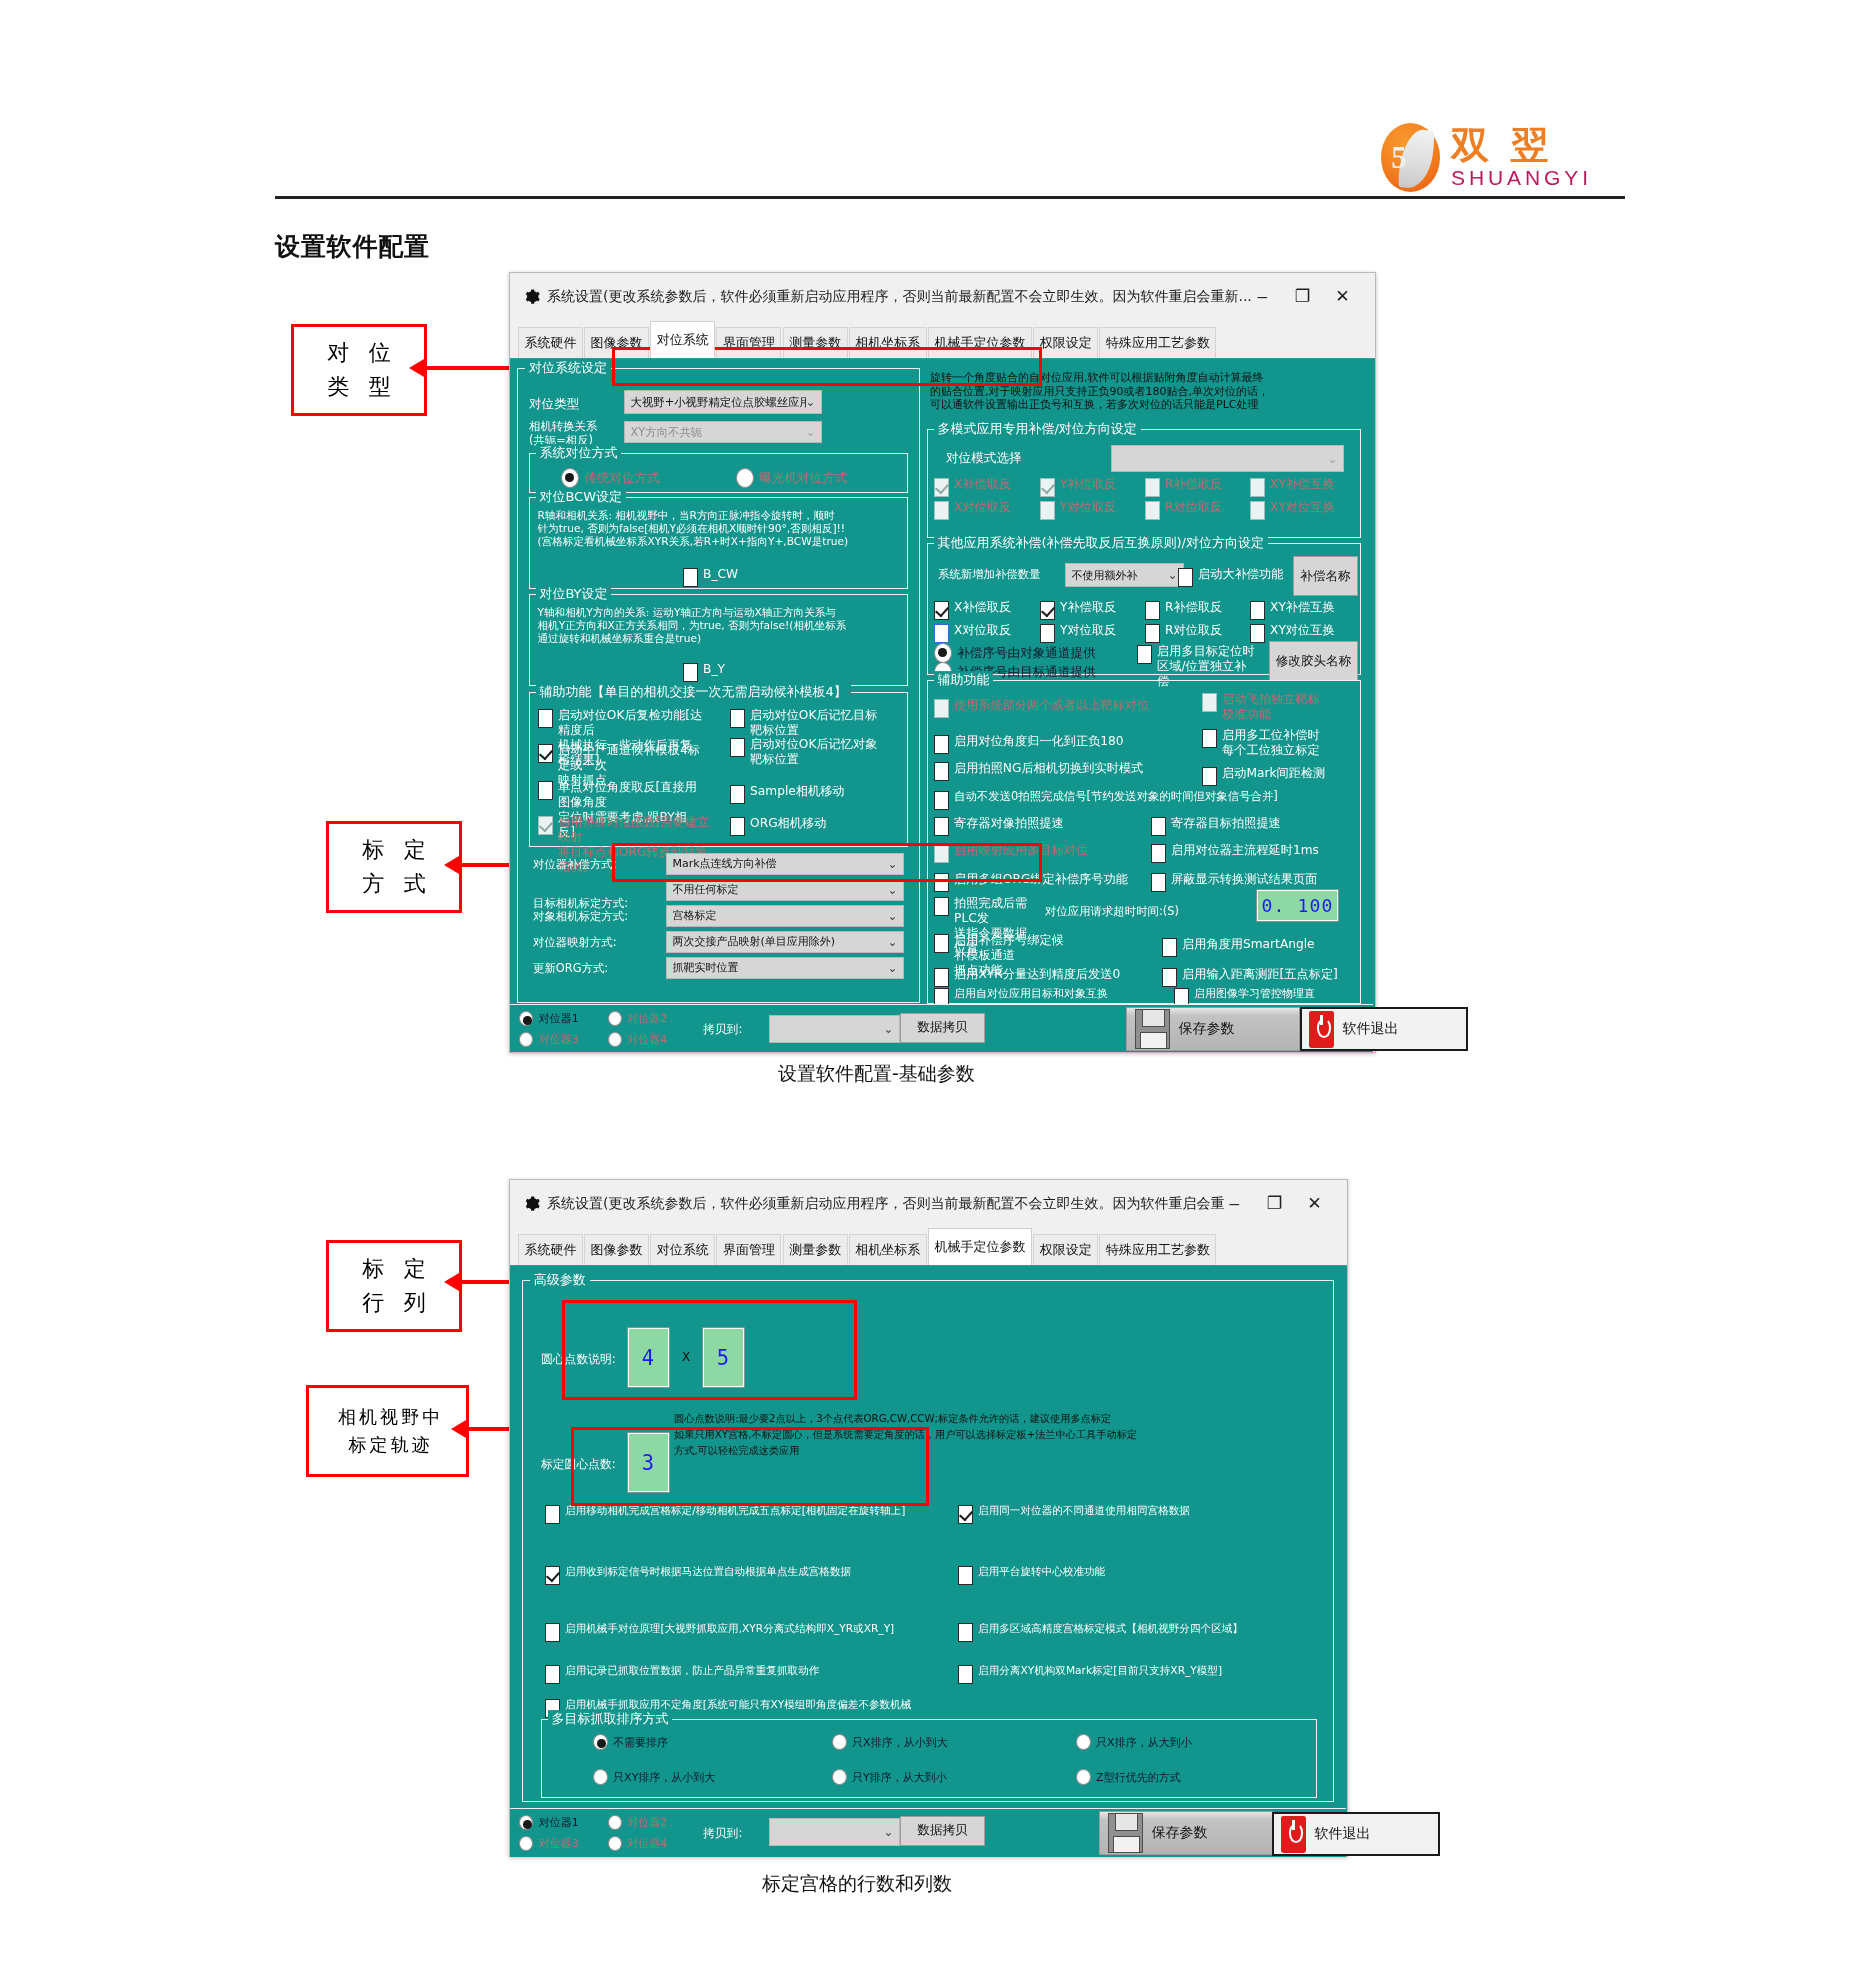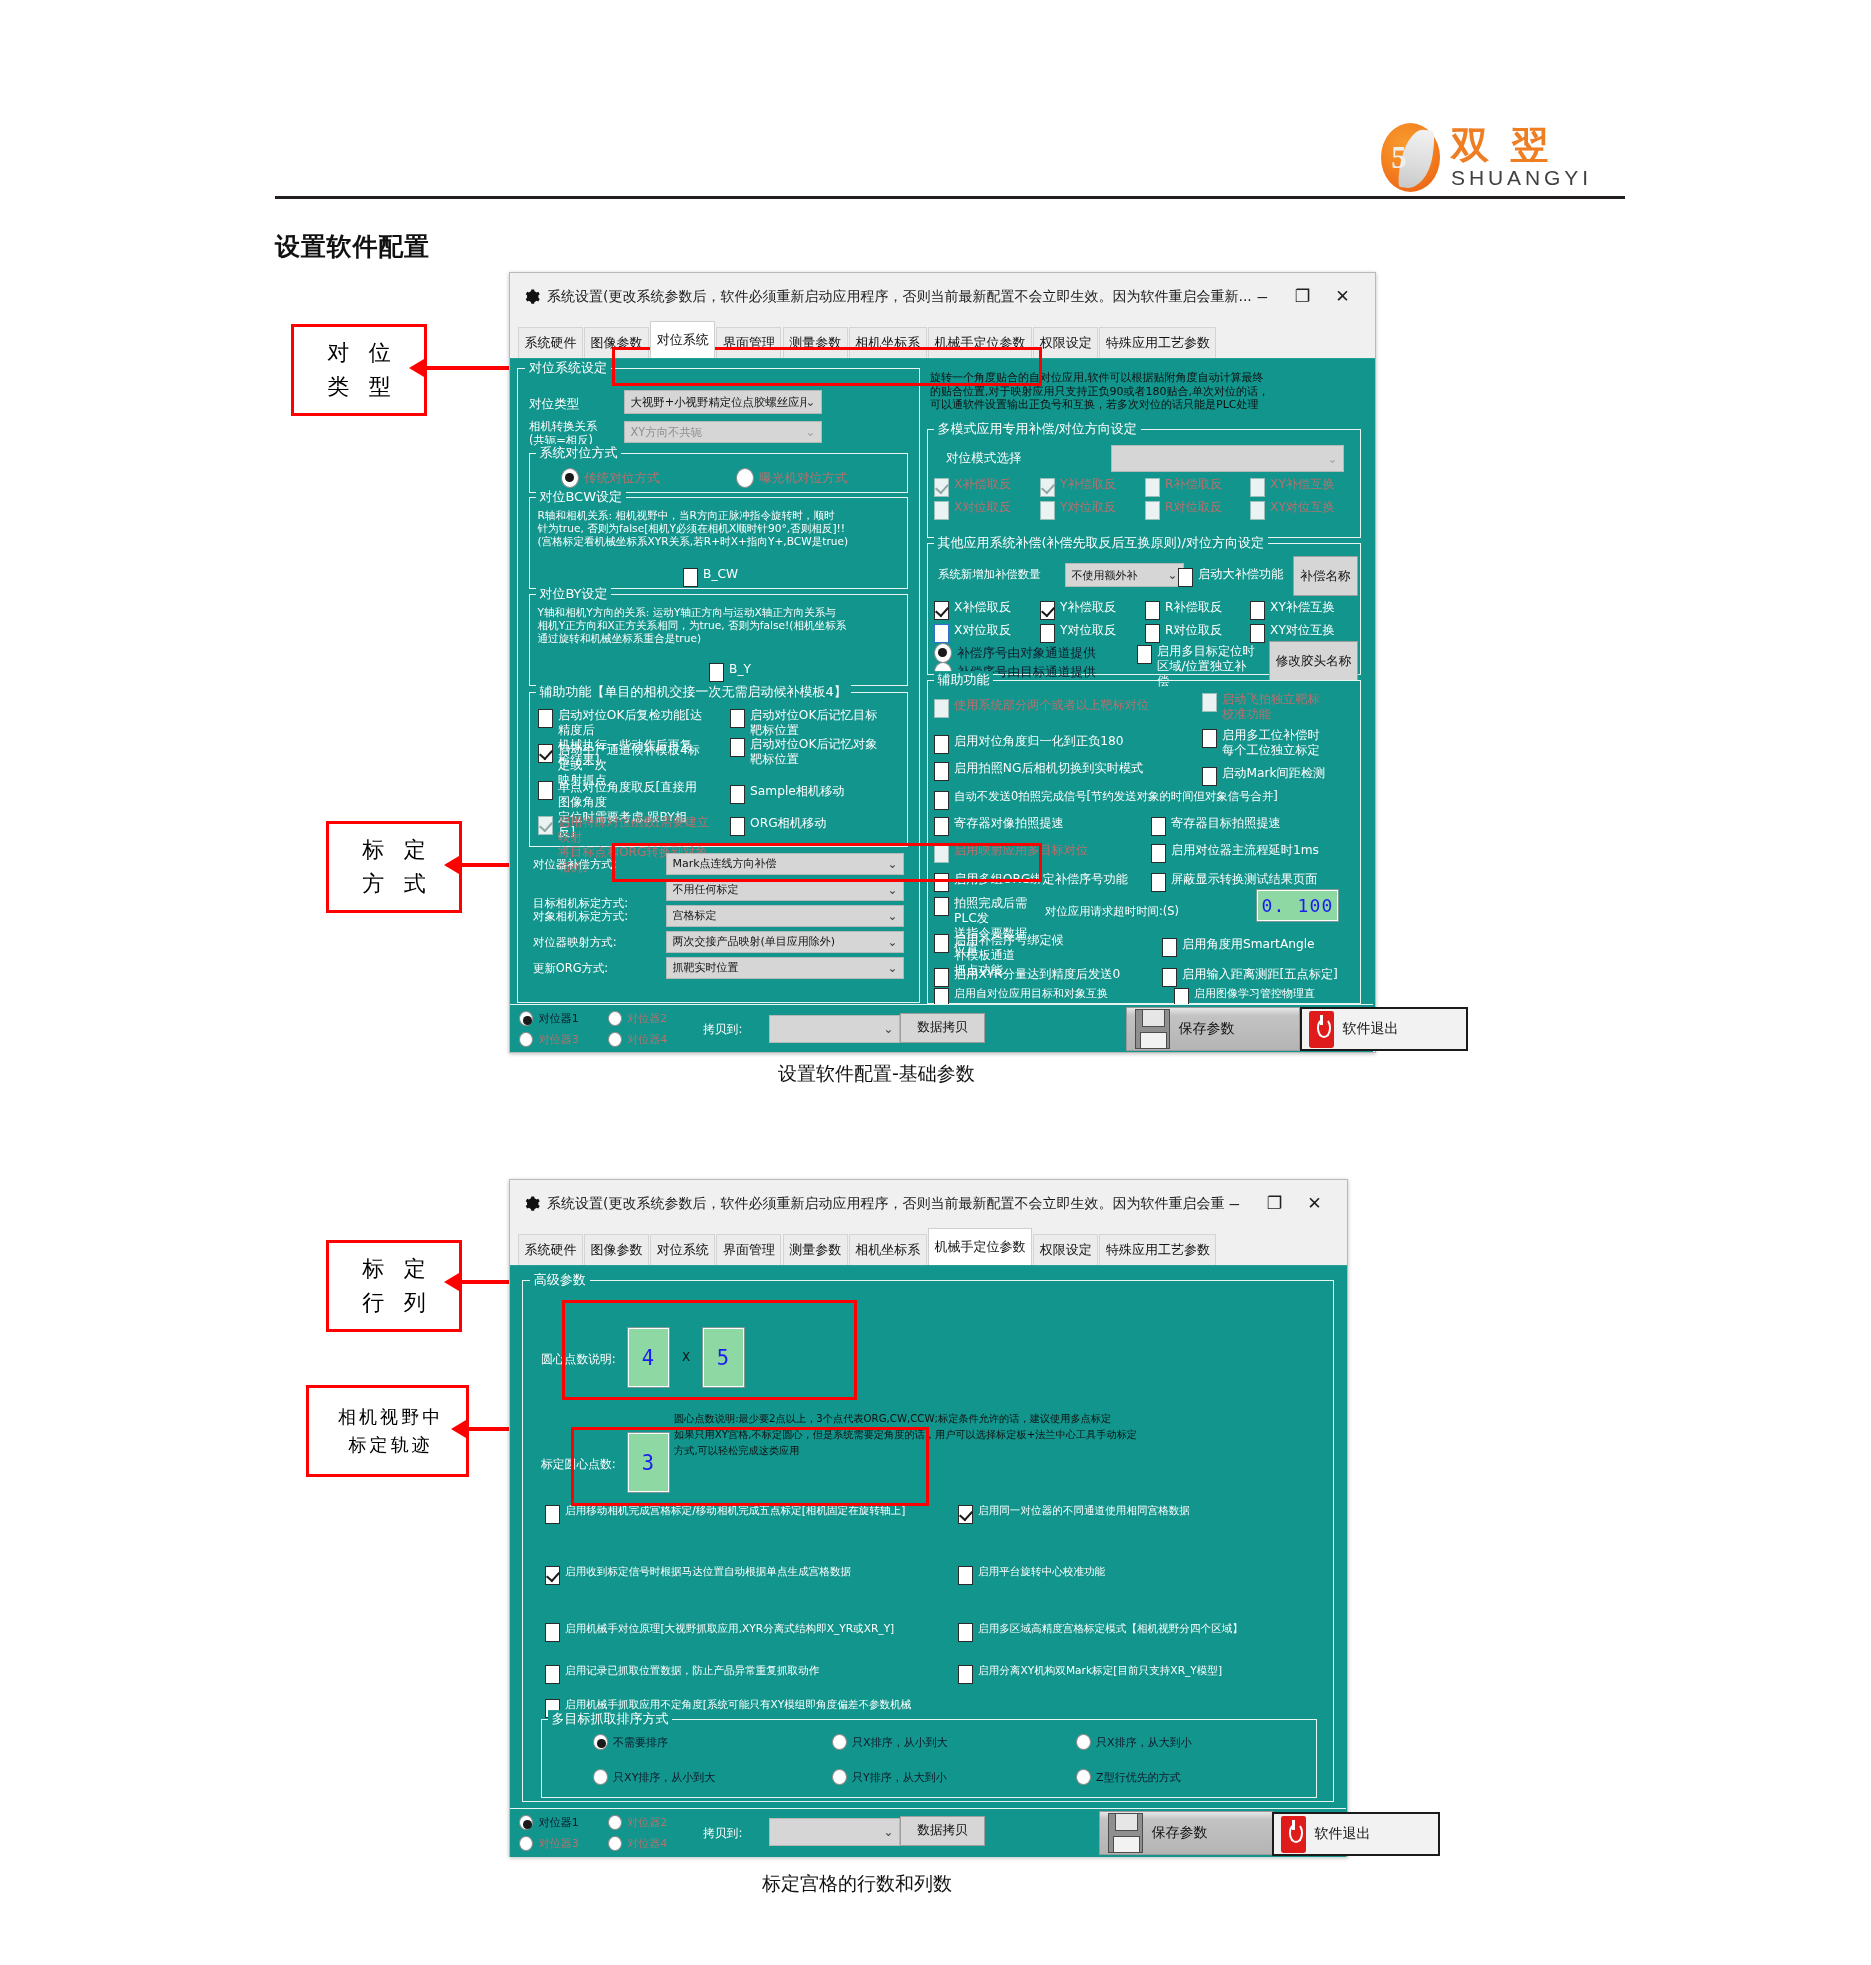--- a/index.html
+++ b/index.html
@@ -15,21 +15,21 @@
   .logo-mark{width:59px;height:69px;position:relative;}
   .logo-ell{position:absolute;left:0;top:0;width:59px;height:69px;border-radius:50%;
      background:radial-gradient(circle at 40% 30%,#f79a2e 0%,#f4821f 45%,#ea5b12 100%);}
   .logo-swoosh{position:absolute;left:20.4px;top:5.5px;width:31px;height:60px;
      background:linear-gradient(180deg,#f2f2f2 0%,#dcdcdc 60%,#c9c9c9 100%);
      border-radius:60% 10% 70% 10%/70% 40% 60% 30%;transform:rotate(8deg);}
   .logo-5{position:absolute;left:10.2px;top:17.3px;color:#efefef;font-size:31px;font-weight:bold;
      font-family:"Liberation Serif",serif;}
   .logo-text{display:flex;flex-direction:column;justify-content:center;}
   .logo-cn{font-size:38px;color:#ef7d22;letter-spacing:5.5px;line-height:1.05;font-weight:bold;}
-  .logo-en{font-size:21px;color:#404040;letter-spacing:3.9px;line-height:1.1;}
+  .logo-en{font-size:21px;color:#be185d;letter-spacing:3.9px;line-height:1.1;}
   .hdr-rule{position:absolute;left:275px;top:196px;width:1350px;height:2.8px;background:#231f20;}
 
   
   .doc-title{position:absolute;left:275px;top:230px;font-size:25px;font-weight:bold;color:#111;
     letter-spacing:0.8px;font-family:"DejaVu Sans",sans-serif;}
 
   
   .callout{position:absolute;border:3.1px solid #ff0000;background:#ffffff;display:flex;
     flex-direction:column;align-items:center;justify-content:center;color:#000;
     font-family:"DejaVu Serif","Liberation Serif",serif;font-size:22px;line-height:1.55;letter-spacing:6.3px;}
@@ -222,21 +222,21 @@
         <div class="box"></div>
         <div class="txt">B_CW</div>
       </div>
 
       <div class="grp" style="left:19px;top:235px;width:377px;height:90px;">
         <div class="grp-lbl" style="left:5.5px;top:0;">对位BY设定</div>
       </div>
       <div class="lbl small" style="left:27.5px;top:247px;width:362px;">Y轴和相机Y方向的关系: 运动Y轴正方向与运动X轴正方向关系与
 相机Y正方向和X正方关系相同，为true, 否则为false!(相机坐标系
 通过旋转和机械坐标系重合是true)</div>
-      <div class="cbx" style="left:173px;top:303px;margin-left:26px;">
+      <div class="cbx" style="left:173px;top:303px;">
         <div class="box"></div>
         <div class="txt">B_Y</div>
       </div>
 
       <div class="grp" style="left:19px;top:333px;width:377px;height:153px;">
         <div class="grp-lbl" style="left:5.5px;top:0;">辅助功能【单目的相机交接一次无需启动候补模板4】</div>
       </div>
 
       <div class="cbx" style="left:28px;top:349px;width:165px;">
         <div class="box"></div>

